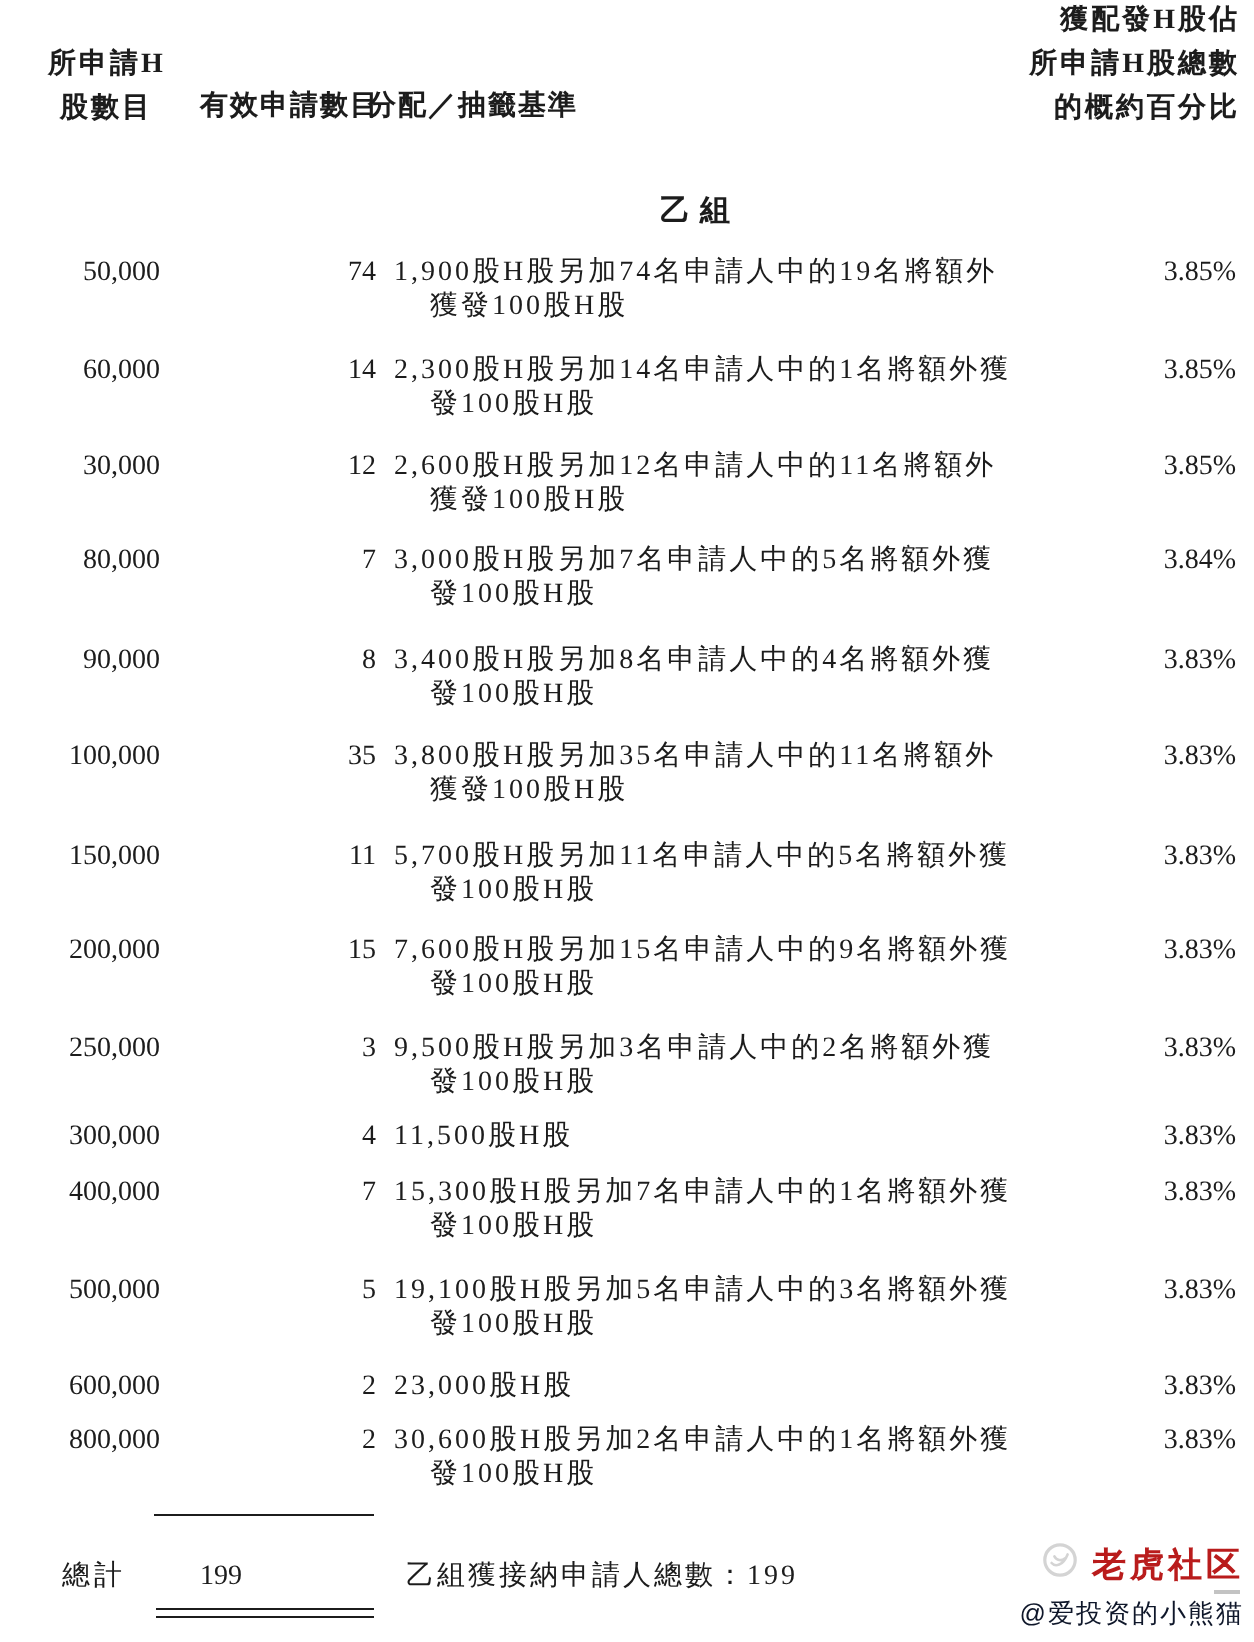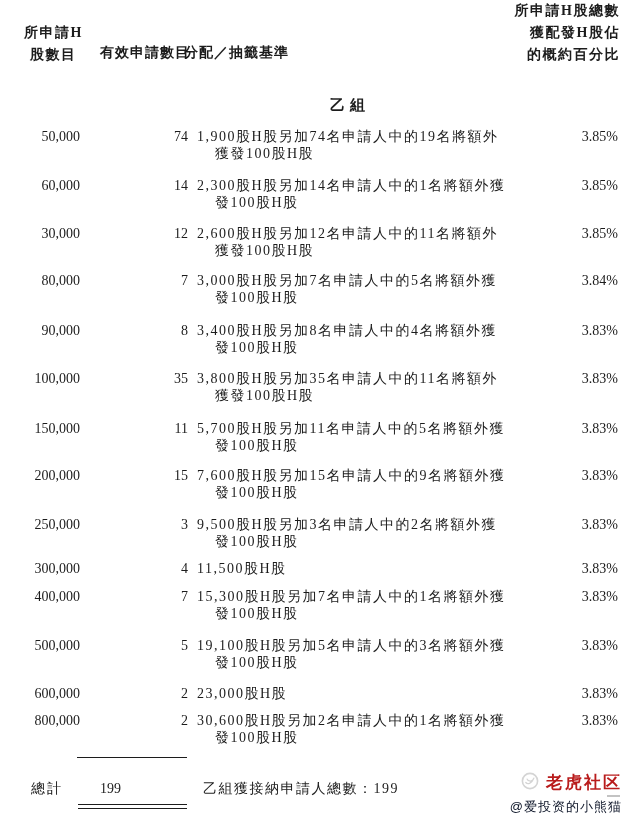--- a/index.html
+++ b/index.html
@@ -101,22 +101,22 @@
 
 <div class="page">
 
   <div class="hdr-shares">
     <div class="l1">所申請H</div>
     <div class="l2">股數目</div>
   </div>
   <div class="hdr-apps">有效申請數目</div>
   <div class="hdr-basis">分配／抽籤基準</div>
   <div class="hdr-pct">
+    <div>獲配發H股佔</div>
     <div>所申請H股總數</div>
-    <div>獲配發H股佔</div>
     <div>的概約百分比</div>
   </div>
 
   <div class="group-label">乙組</div>
 
   <div id="rows-container">
       <div class="row" style="top: 128px;">
       <span class="cell-shares">50,000</span>
       <span class="cell-apps">74</span>
       <span class="cell-basis cjk">

